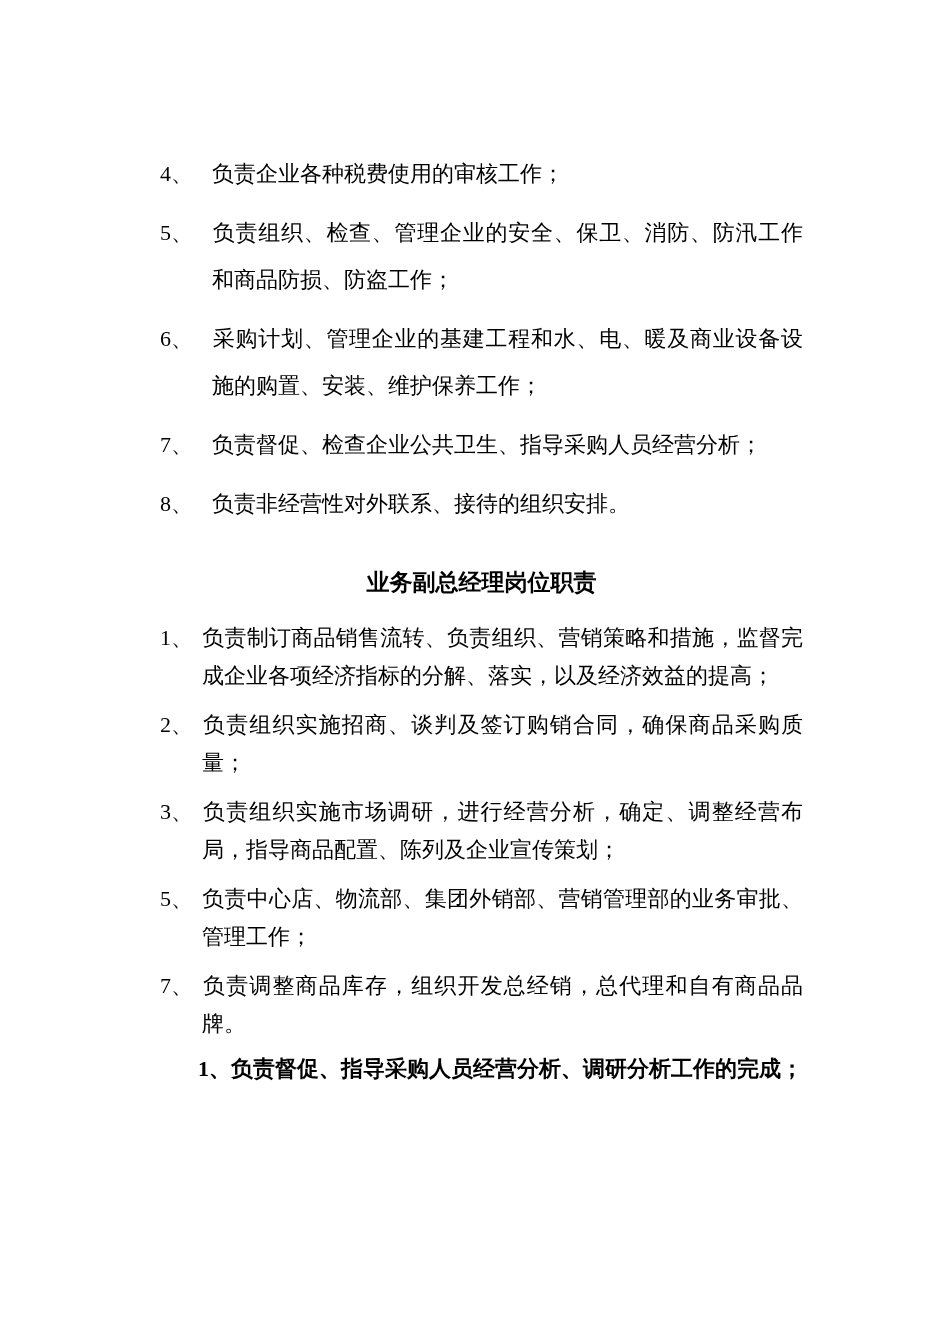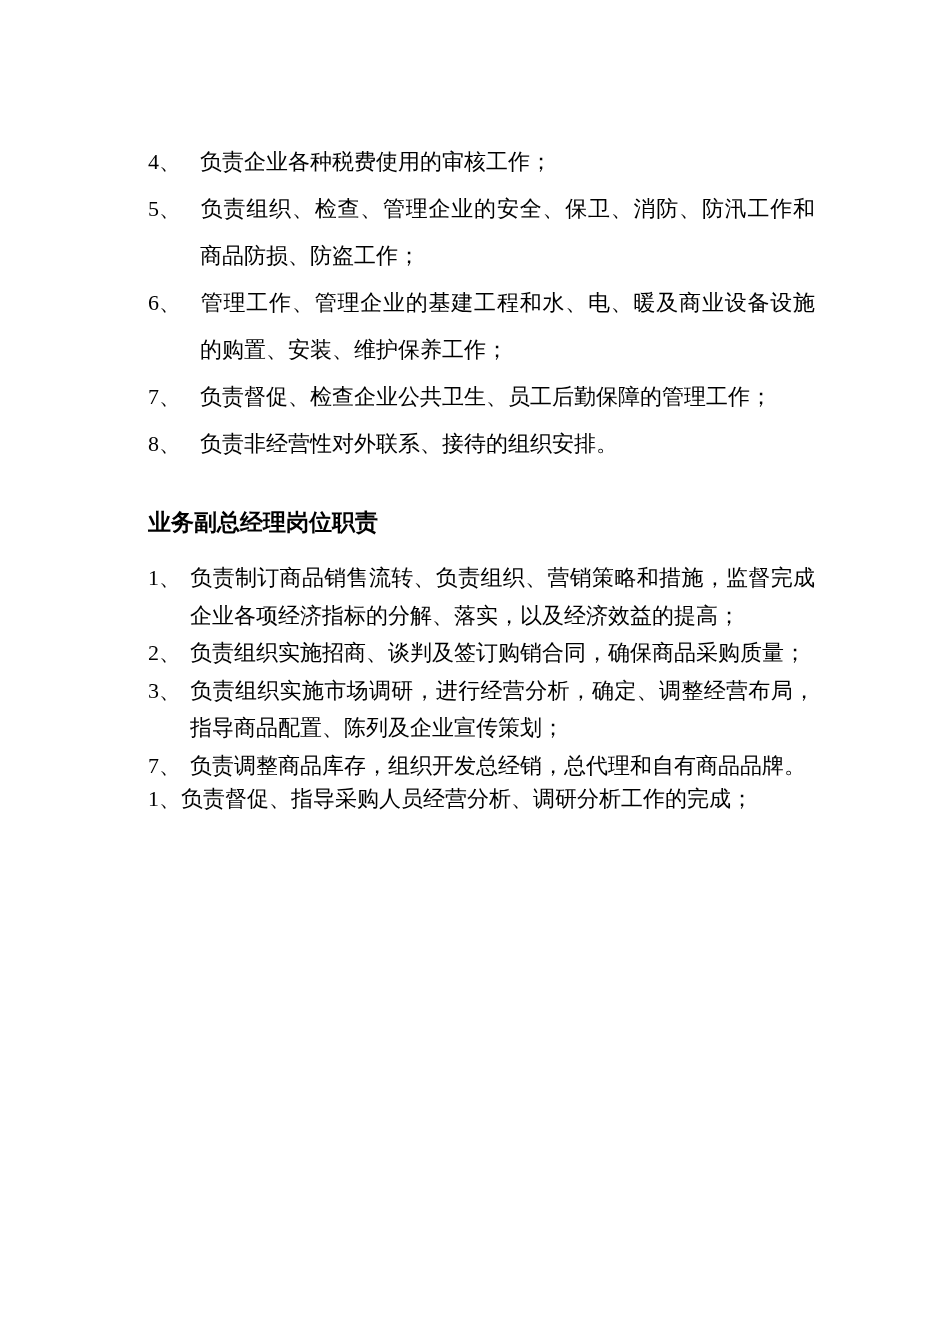--- a/index.html
+++ b/index.html
@@ -13,21 +13,21 @@
     height: 1344px;
     margin: 0 auto;
     background: #ffffff;
     box-sizing: border-box;
     padding: 138px 135px 40px 148px;
     font-family: "Liberation Serif", "DejaVu Serif", serif;
     color: #000000;
     overflow: hidden;
   }
   .item {
-    margin: 0;
+    margin: 12px;
     font-size: 22px;
     line-height: 47px;
     text-align: justify;
   }
   
   .s1 {
     padding-left: 52px;
     text-indent: -52px;
   }
   .s1 .num {
@@ -43,58 +43,60 @@
   }
   .s2 .num {
     display: inline-block;
     width: 42px;
     text-indent: 0;
   }
   
   .s3 {
     line-height: 30px;
     margin-bottom: 25px;
-    text-align: left;
+    text-align: right;
+    font-weight: bold;
   }
   .s3 .num {
     display: inline;
   }
   .heading {
     font-size: 23px;
     font-weight: bold;
-    text-align: left;
+    text-align: center;
     line-height: 32px;
     margin: 0;
   }
   .h1 {
     margin: 40px 0 20px 0;
   }
   .h2 {
     margin: 45px 0 35px 0;
   }
 </style>
 </head>
 <body>
 
 <div class="page">
 
   <div>
     <p class="item s1"><span class="num">4、</span><span>负责企业各种税费使用的审核工作；</span></p>
     <p class="item s1"><span class="num">5、</span><span>负责组织、检查、管理企业的安全、保卫、消防、防汛工作和商品防损、防盗工作；</span></p>
-    <p class="item s1"><span class="num">6、</span><span>管理工作、管理企业的基建工程和水、电、暖及商业设备设施的购置、安装、维护保养工作；</span></p>
-    <p class="item s1"><span class="num">7、</span><span>负责督促、检查企业公共卫生、员工后勤保障的管理工作；</span></p>
+    <p class="item s1"><span class="num">6、</span><span>采购计划、管理企业的基建工程和水、电、暖及商业设备设施的购置、安装、维护保养工作；</span></p>
+    <p class="item s1"><span class="num">7、</span><span>负责督促、检查企业公共卫生、指导采购人员经营分析；</span></p>
     <p class="item s1"><span class="num">8、</span><span>负责非经营性对外联系、接待的组织安排。</span></p>
   </div>
 
   <h2 class="heading h1">业务副总经理岗位职责</h2>
 
   <div>
     <p class="item s2"><span class="num">1、</span><span>负责制订商品销售流转、负责组织、营销策略和措施，监督完成企业各项经济指标的分解、落实，以及经济效益的提高；</span></p>
     <p class="item s2"><span class="num">2、</span><span>负责组织实施招商、谈判及签订购销合同，确保商品采购质量；</span></p>
     <p class="item s2"><span class="num">3、</span><span>负责组织实施市场调研，进行经营分析，确定、调整经营布局，指导商品配置、陈列及企业宣传策划；</span></p>
+    <p class="item s2"><span class="num">5、</span><span>负责中心店、物流部、集团外销部、营销管理部的业务审批、管理工作；</span></p>
     <p class="item s2"><span class="num">7、</span><span>负责调整商品库存，组织开发总经销，总代理和自有商品品牌。</span></p>
   </div>
 
 
   <div>
     <p class="item s3"><span class="num">1、</span><span>负责督促、指导采购人员经营分析、调研分析工作的完成；</span></p>
   </div>
 
 </div>
 

